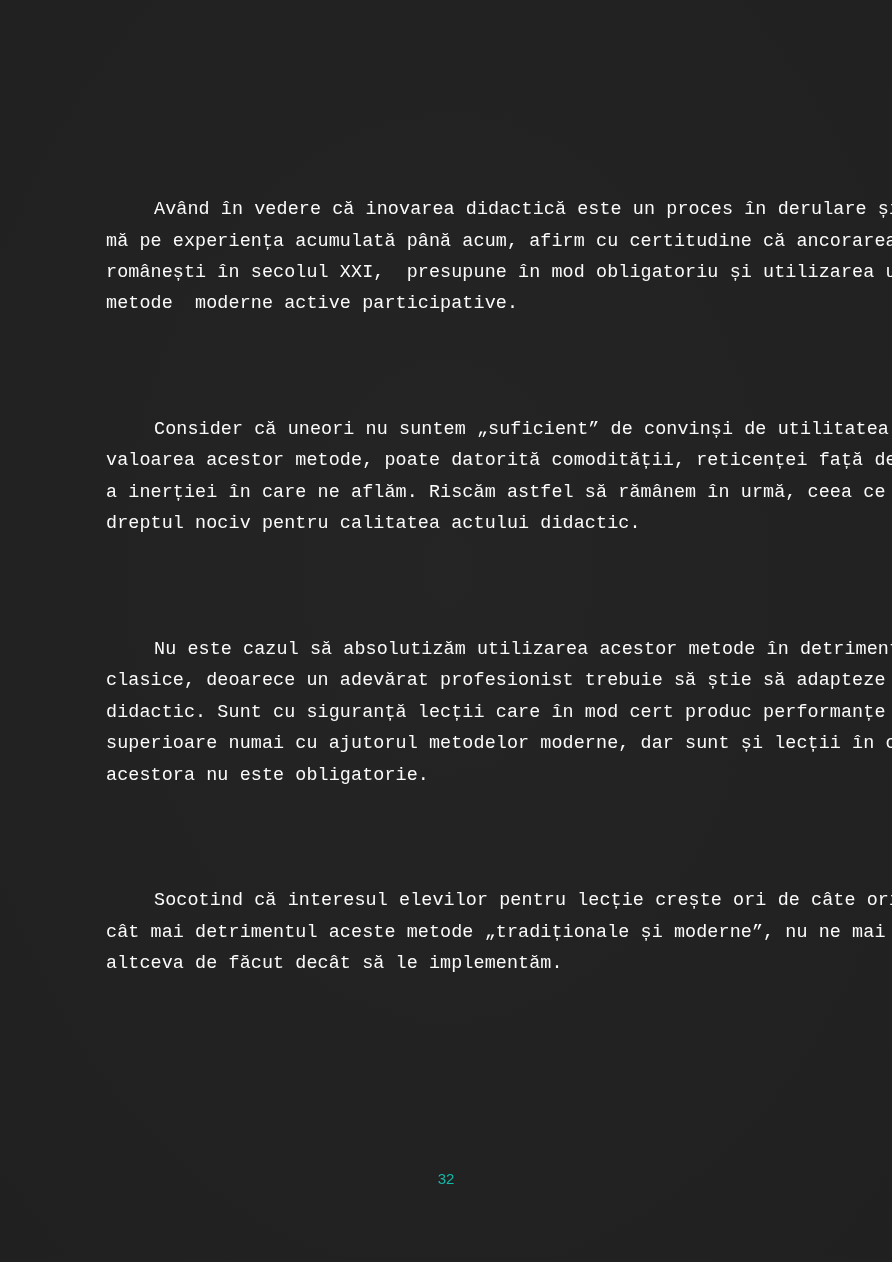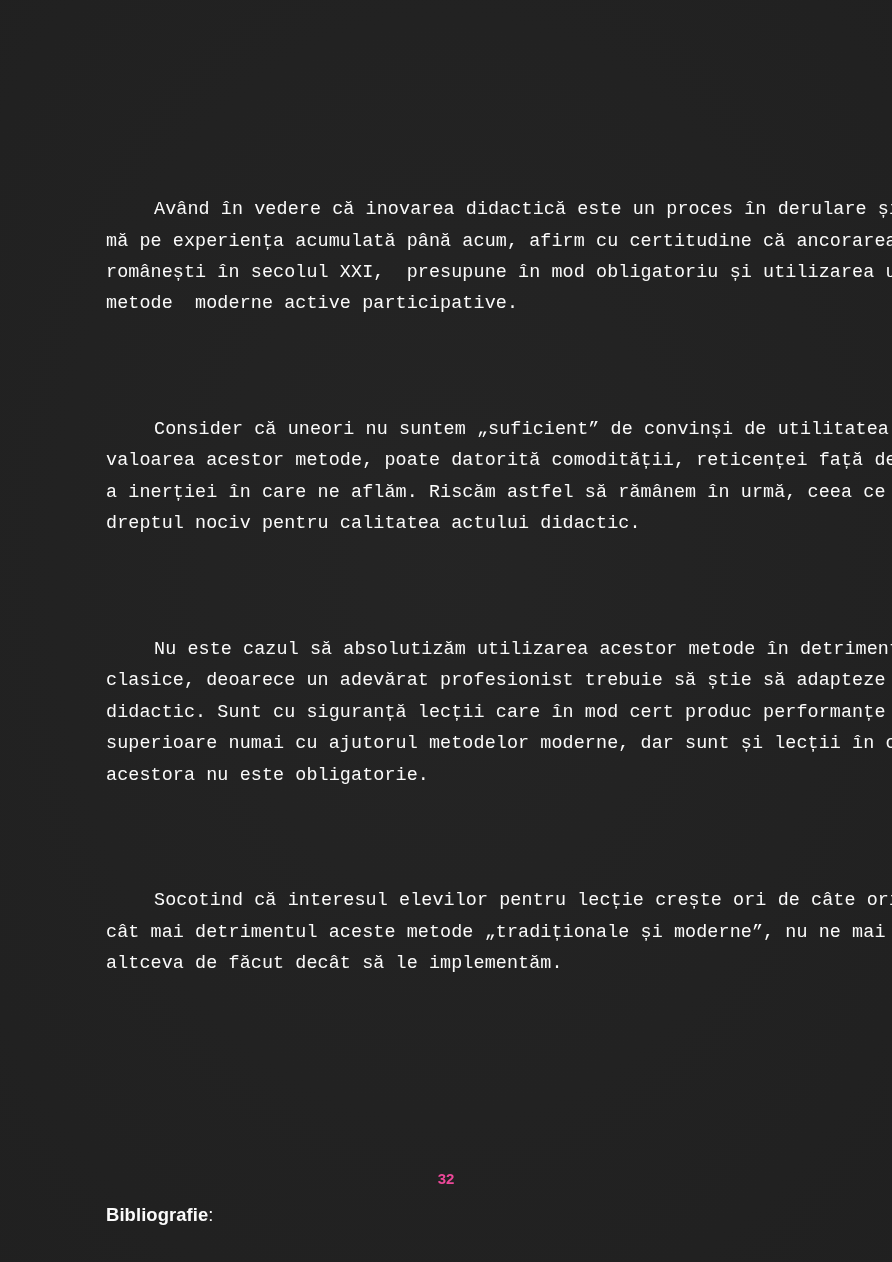--- a/index.html
+++ b/index.html
@@ -43,24 +43,24 @@
   }
   .bib-heading .colon {
     font-weight: normal;
   }
   .page-number {
     position: absolute;
     top: 1169px;
     left: 0;
     width: 892px;
     text-align: center;
-    color: #ec4899;
+    color: #14b8a6;
     font-size: 15px;
     line-height: 20px;
-    font-weight: bold;
+    font-weight: normal;
   }
 </style>
 </head>
 <body>
 
 <div class="vignette"></div>
 
 <div class="page-content">
 
   <div class="para">Având în vedere că inovarea didactică este un proces în derulare și bazându-
@@ -78,21 +78,20 @@
 didactic. Sunt cu siguranță lecții care în mod cert produc performanțe școlare
 superioare numai cu ajutorul metodelor moderne, dar sunt și lecții în care prezența
 acestora nu este obligatorie.</div>
 
   <div class="para">Socotind că interesul elevilor pentru lecție crește ori de câte ori sunt folosite
 cât mai detrimentul aceste metode „tradiționale și moderne”, nu ne mai rămâne
 altceva de făcut decât să le implementăm.</div>
 
   <div class="blank-line"></div>
 
-  <div class="bib-heading"><span>Bibliografie</span><span class="colon">:</span></div>
 
   
 
   
 
   
 
 </div>
 
 <div class="page-number">32</div>

